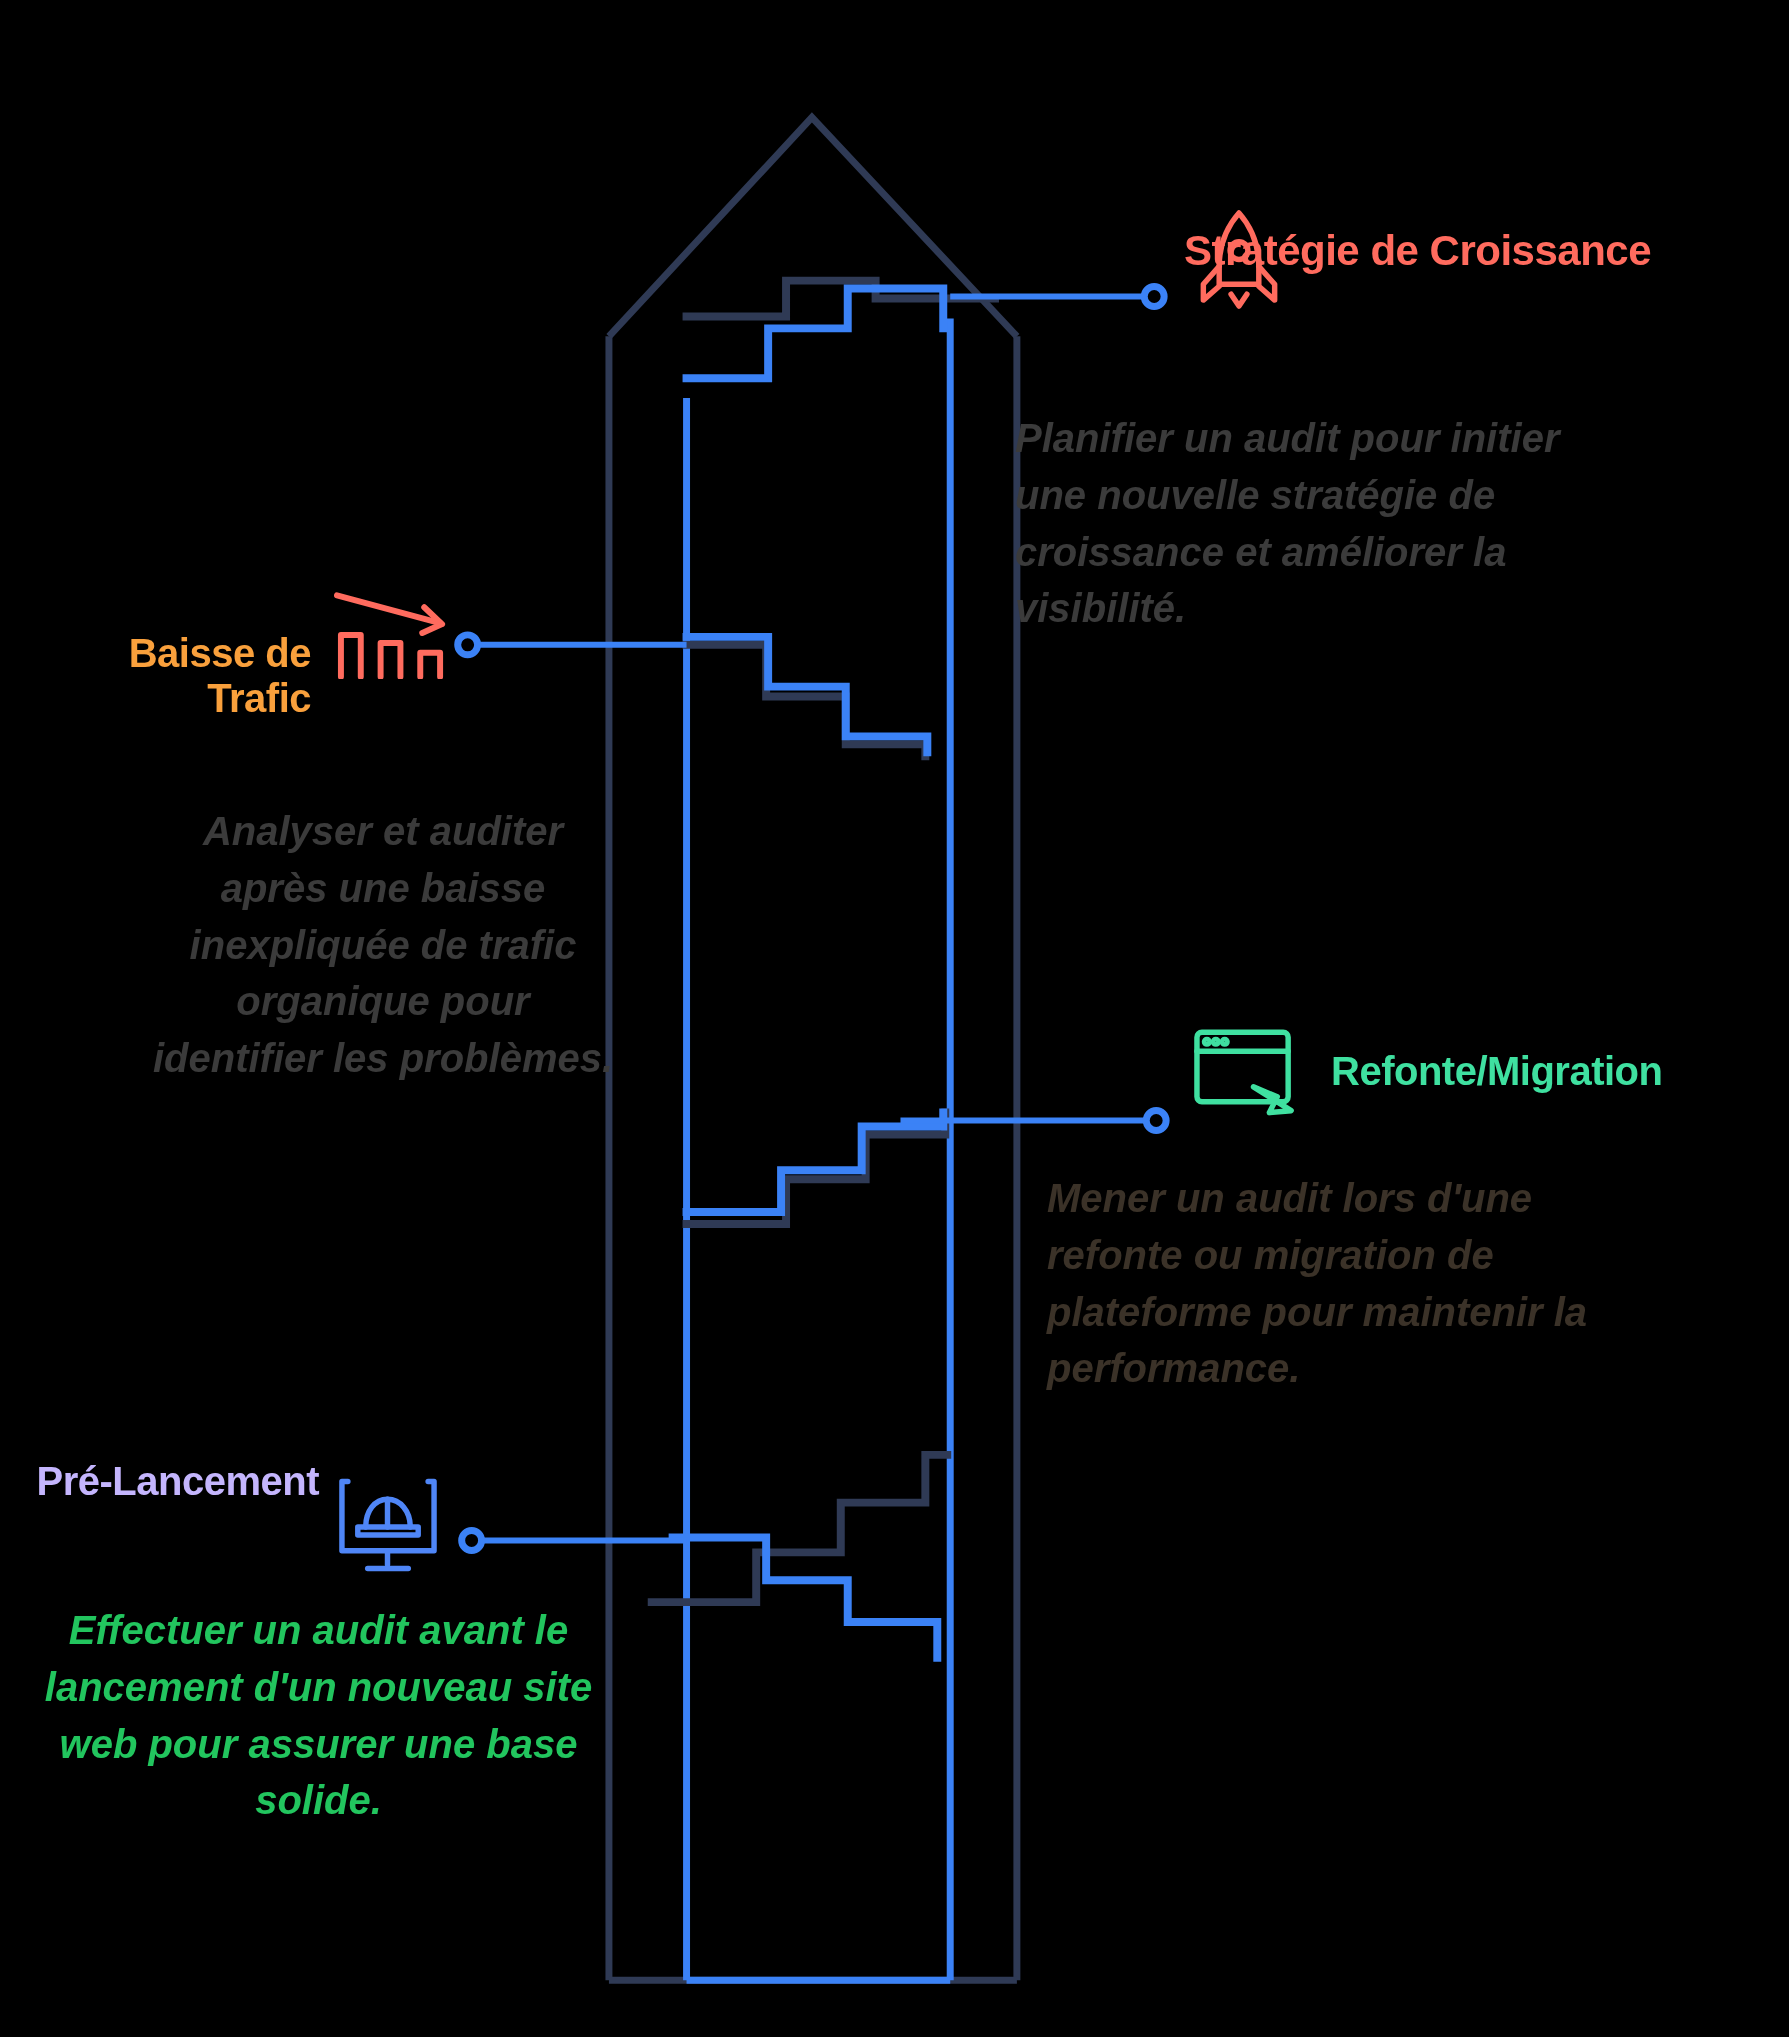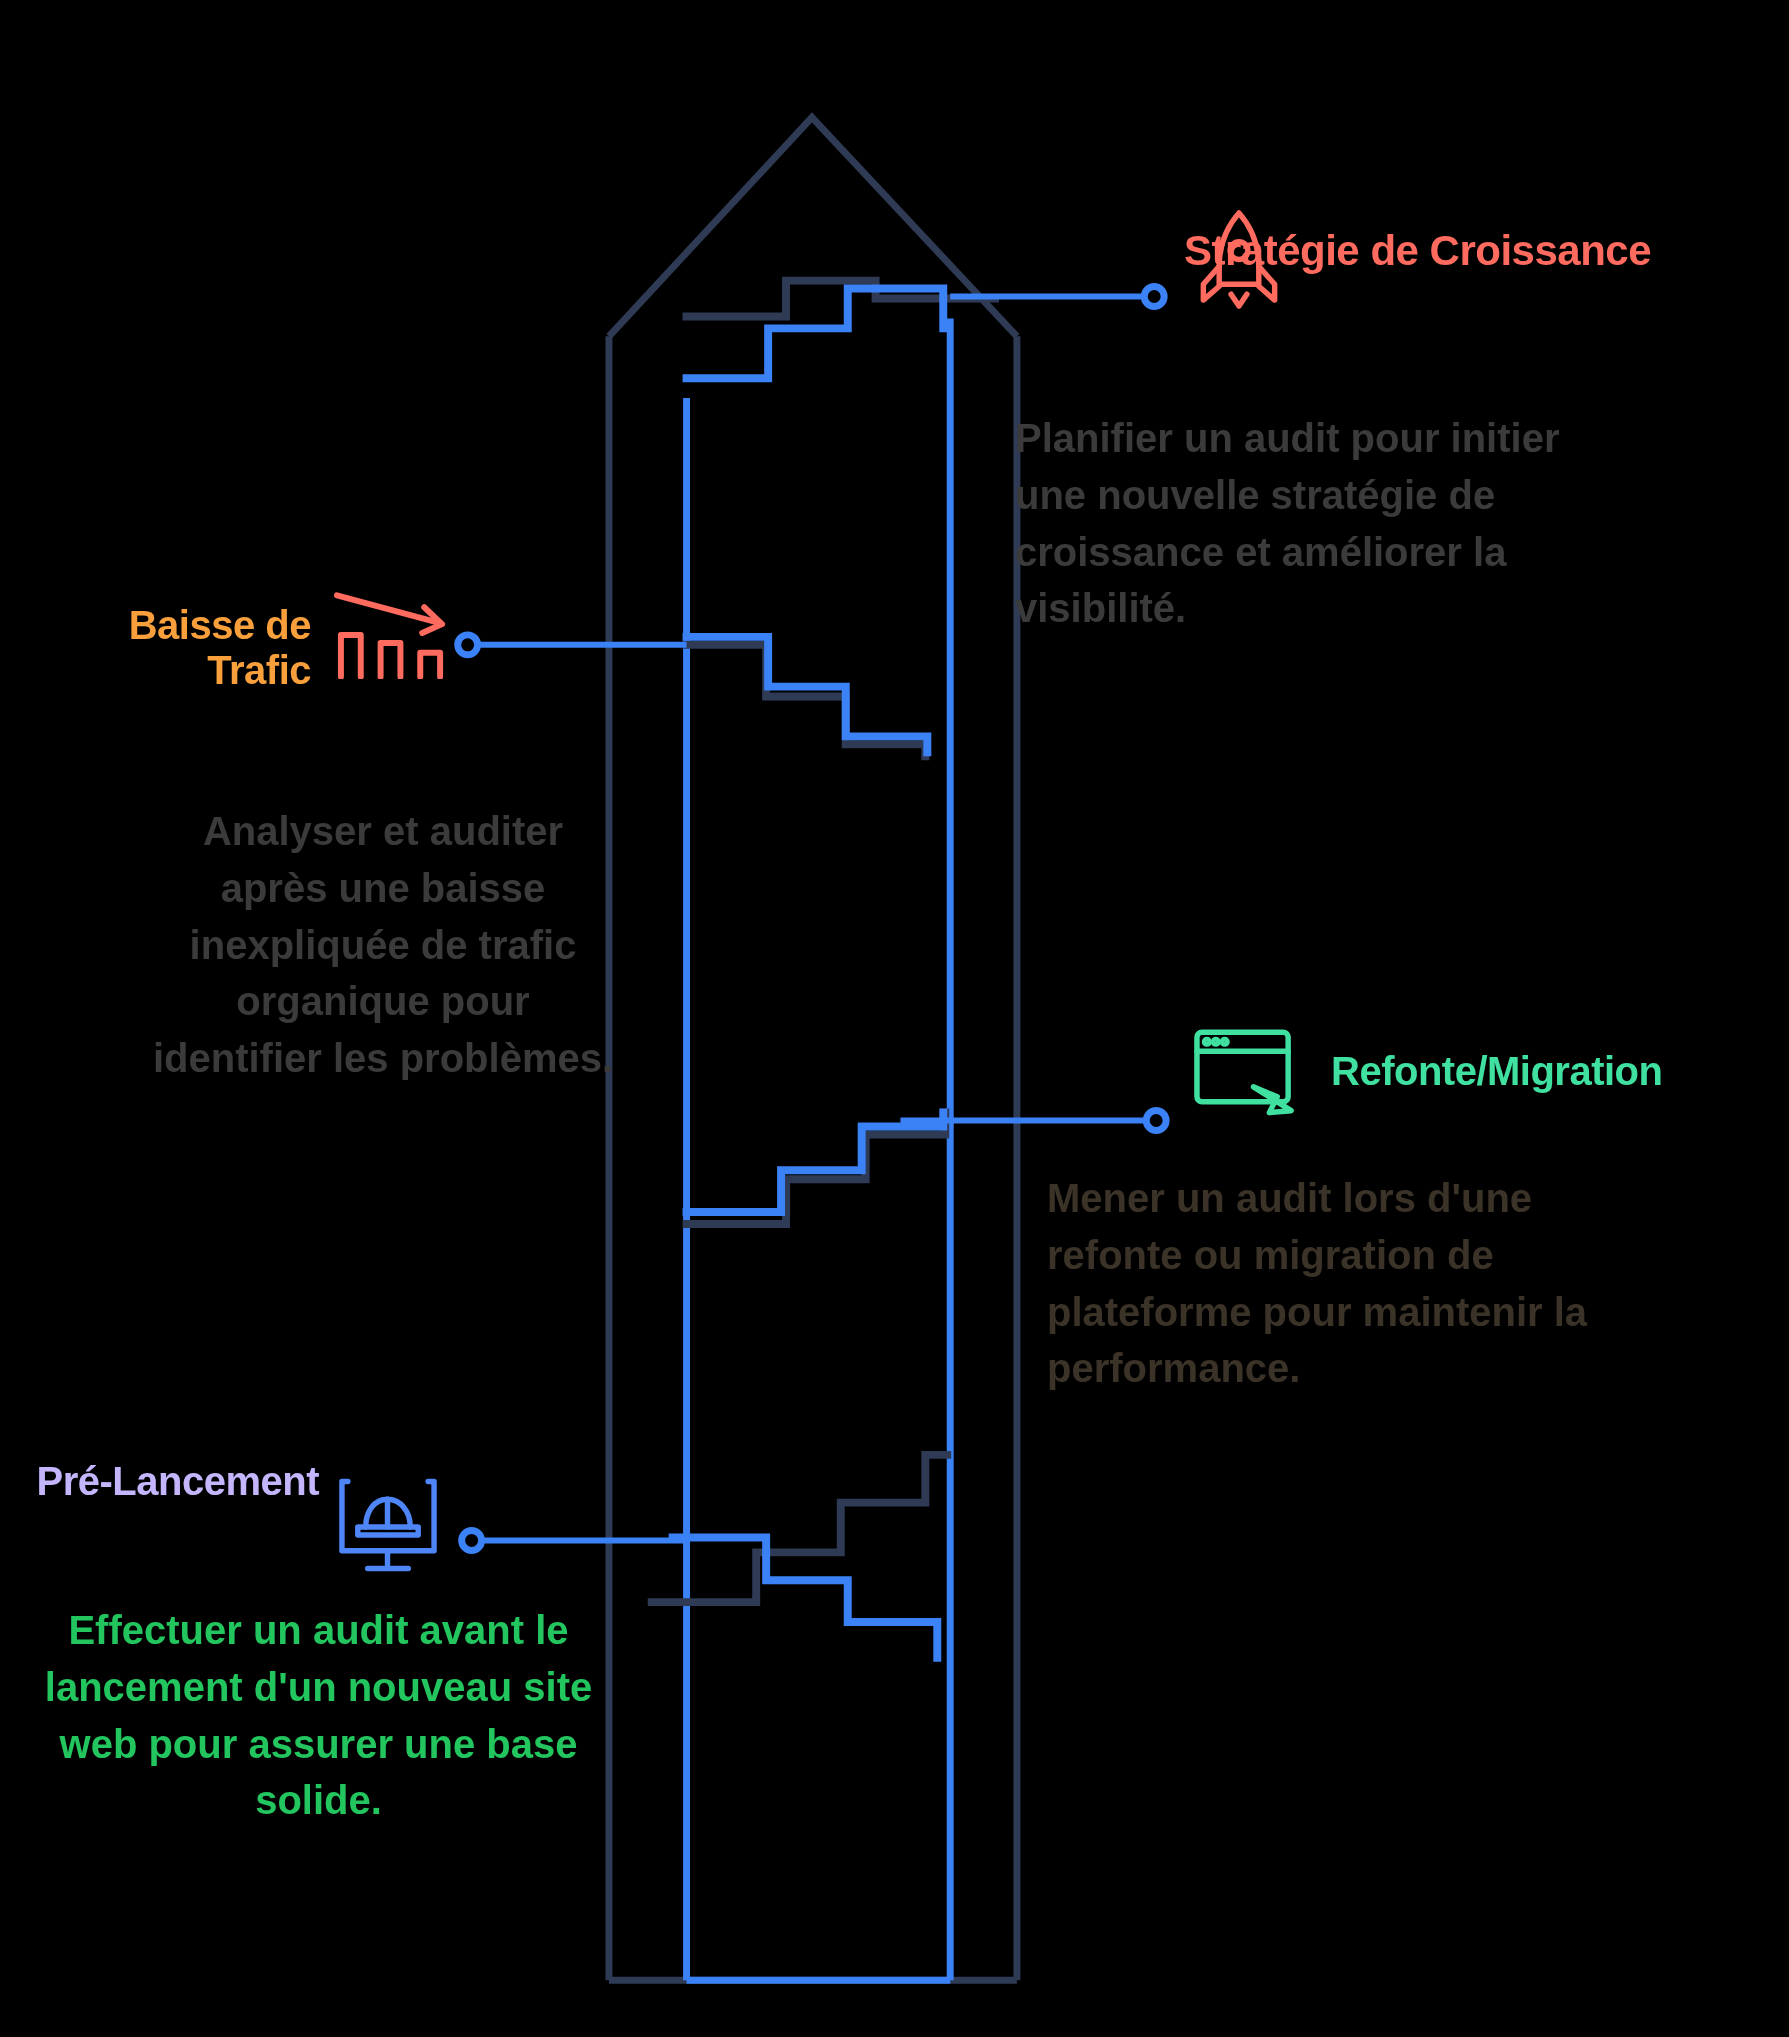--- a/index.html
+++ b/index.html
@@ -13,33 +13,34 @@
   .node{position:absolute;}
 
   .title{
     font-weight:bold;
     letter-spacing:-0.5px;
     line-height:1.12;
   }
   .body-txt{
     font-weight:bold;
     line-height:1.42;
+    font-style:italic;
   }
 
   
   #n-strategie{ left:1184px; top:227px; width:517px; }
   #n-strategie .title{ color:#ff6b5e; font-size:42px; }
   #strategie-body{
     position:absolute; left:1015px; top:410px; width:587px;
     color:#3b3b3b; font-size:40px; text-align:left;
   }
 
   
   #n-baisse{ left:92px; top:603px; width:219px; text-align:right;}
-  #n-baisse .title{ color:#f9a03c; font-size:40px; }
+  #n-baisse .title{ color:#f9a03c; font-size:40px;margin-top:28px; }
   #baisse-body{
     position:absolute; left:149px; top:764px; width:468px;
     color:#3b3b3b; font-size:40px; text-align:center;margin-top:39px;
   }
 
   
   #n-refonte{ left:1323px; top:1035px; width:517px; }
   #n-refonte .title{ color:#3fe0a0; font-size:40px; white-space:nowrap;}
   #refonte-body{
     position:absolute; left:1015px; top:1170px; width:577px;

